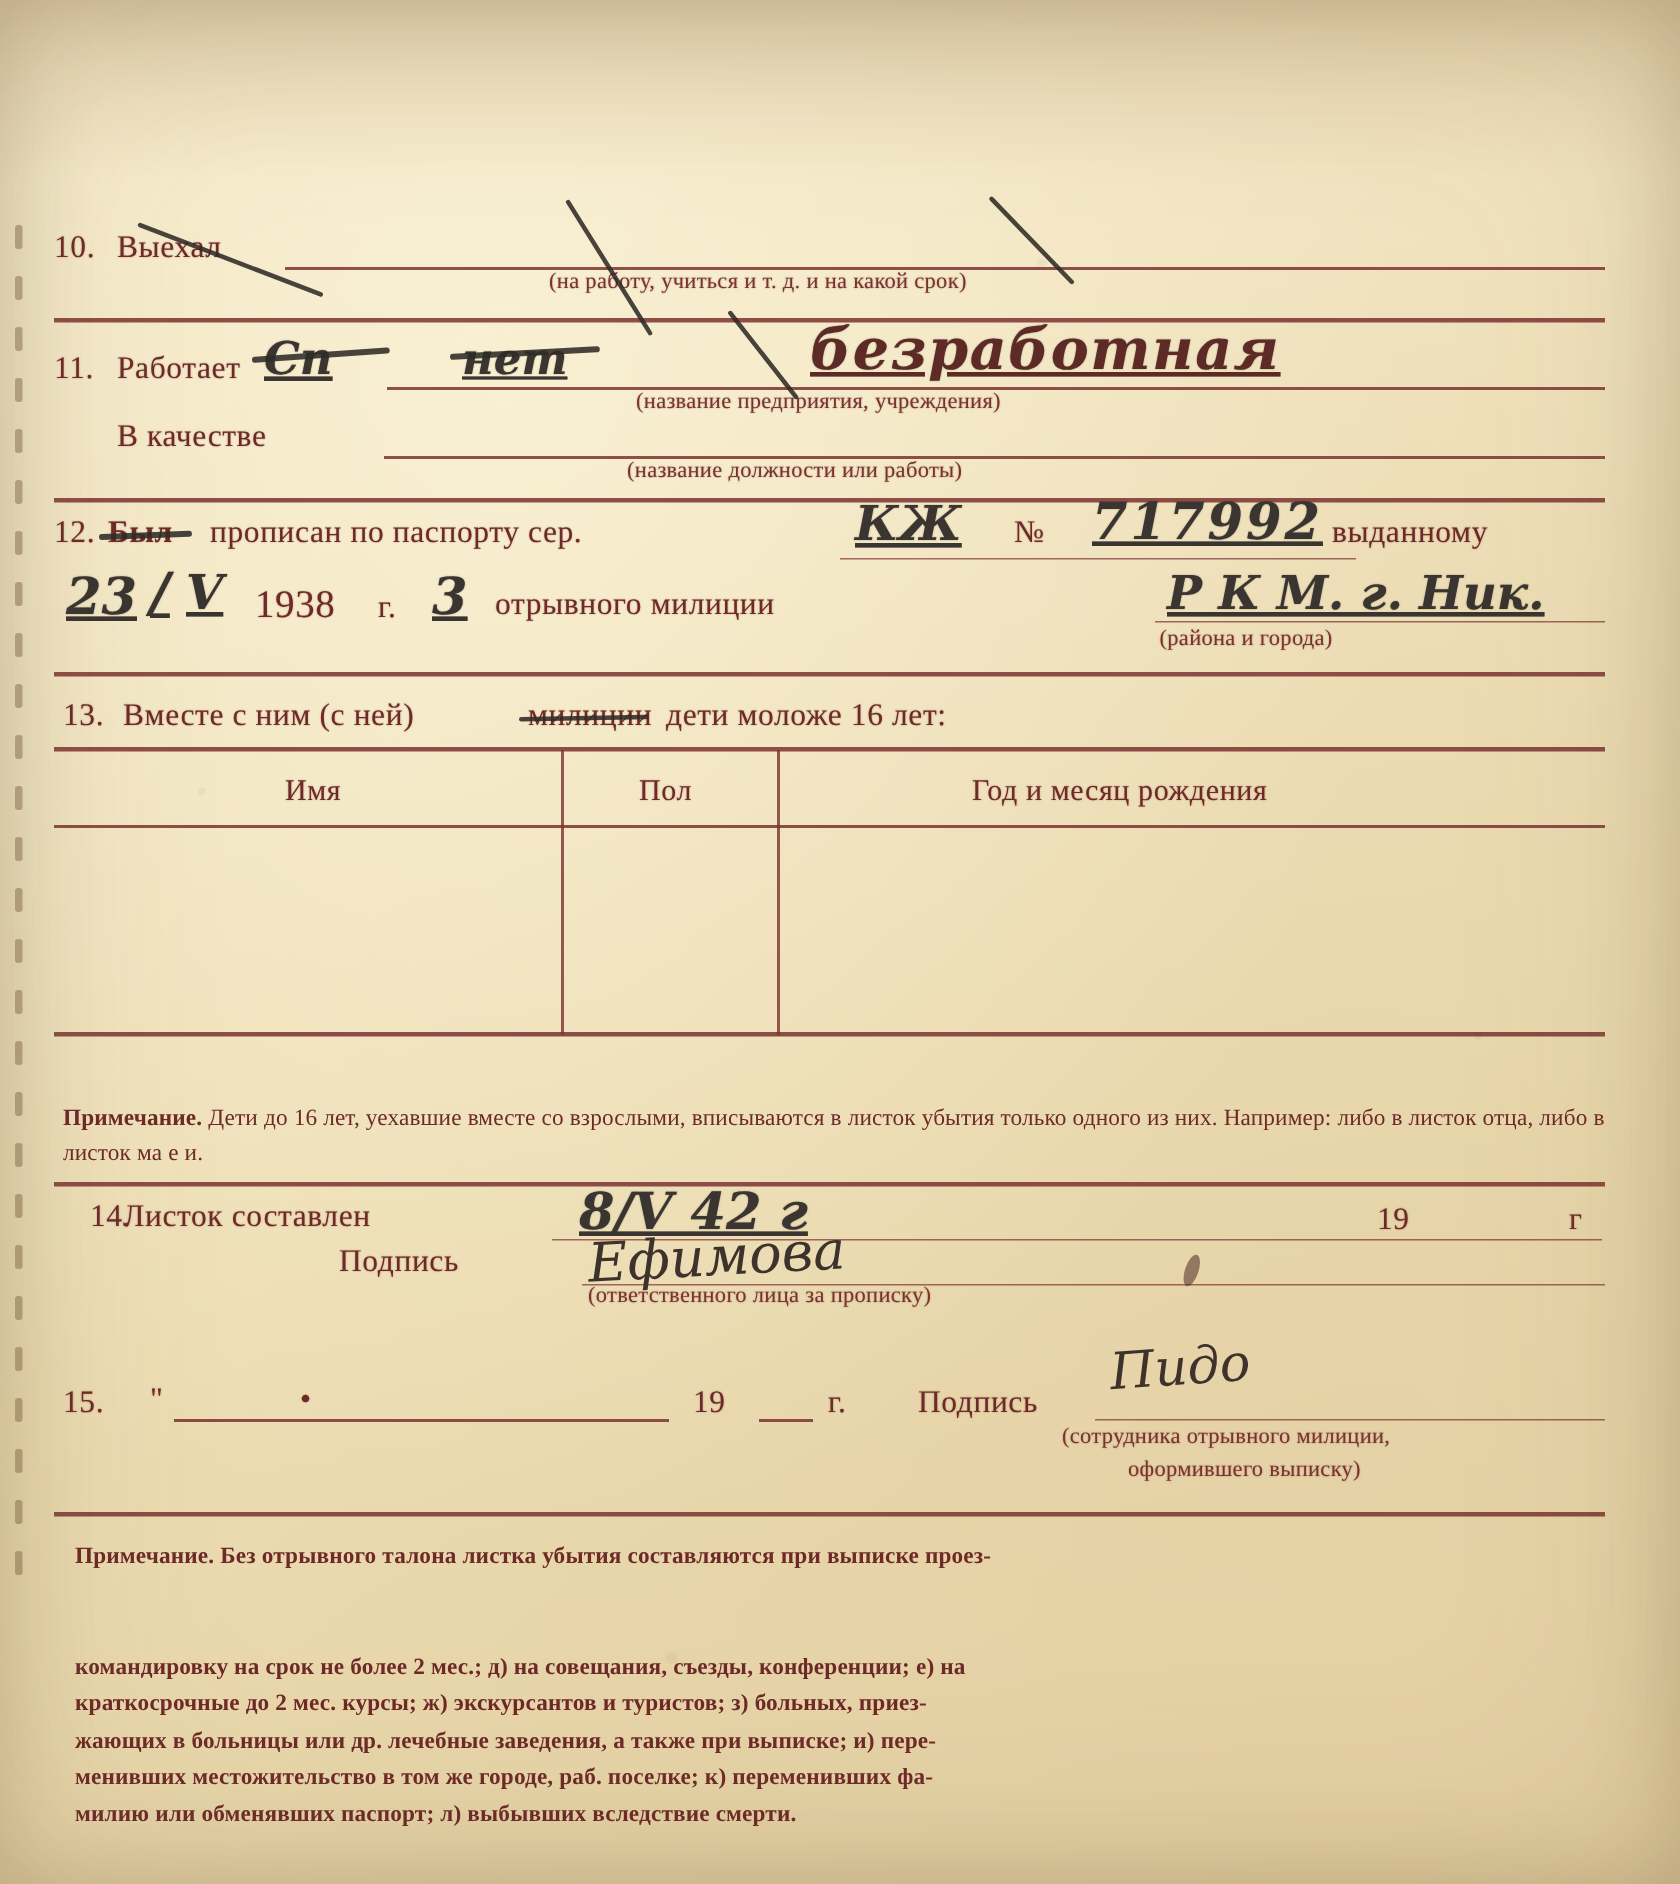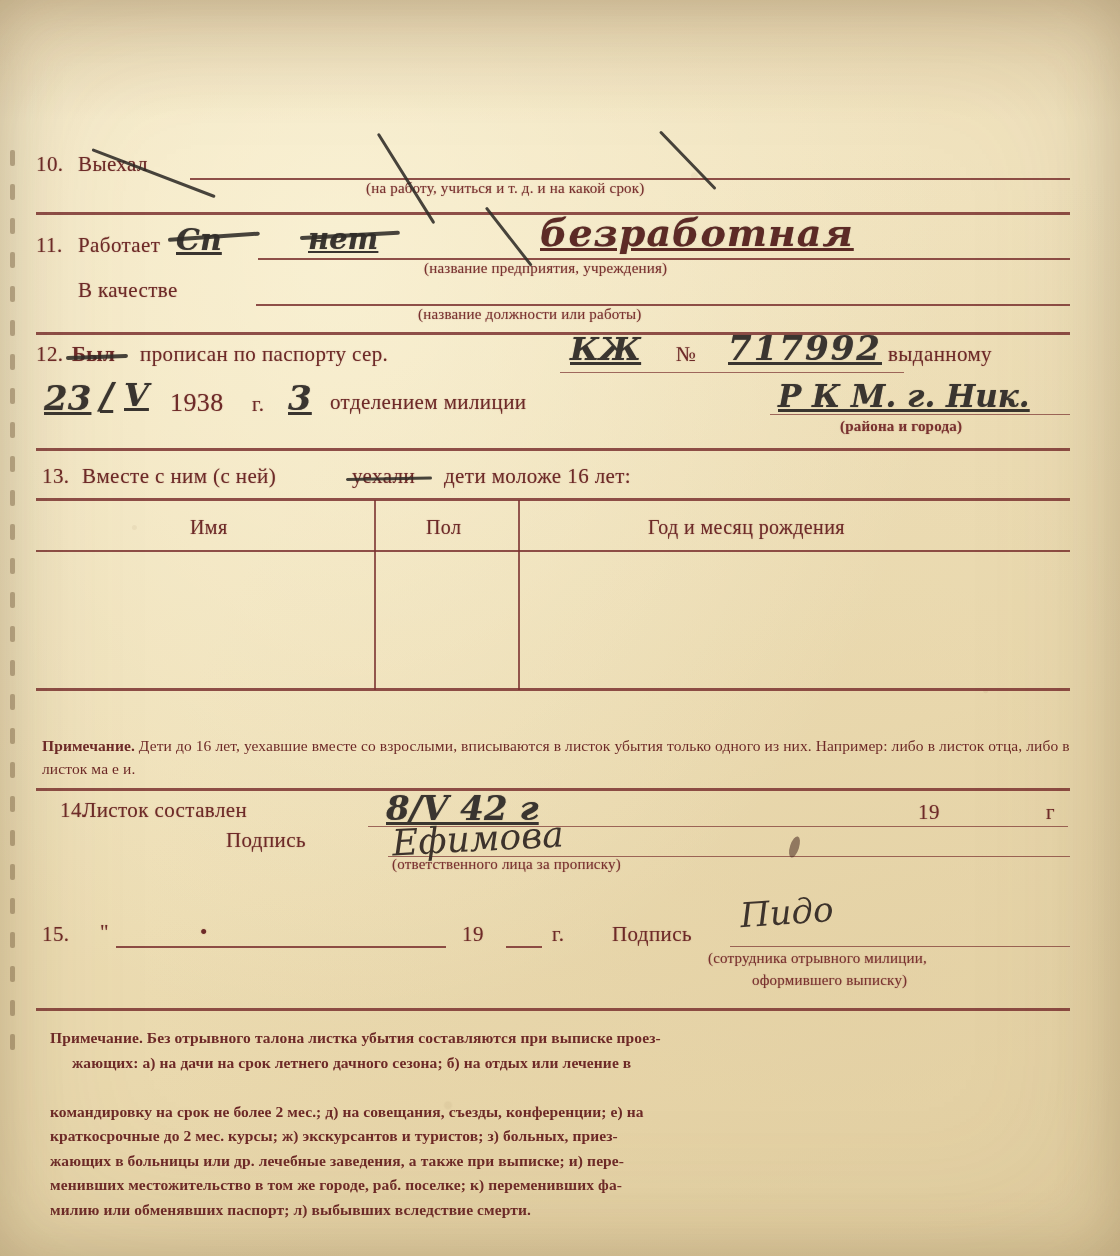--- a/index.html
+++ b/index.html
@@ -229,29 +229,29 @@
   <div class="hand" style="left:728px; top:328px; font-size:34px; letter-spacing:2px;">717992</div>
   <div class="ink lbl" style="left:888px; top:342px;">выданному</div>
   <div class="rule thin" style="left:560px; top:372px; width:344px;"></div>
 
   <div class="hand" style="left:44px; top:378px; font-size:34px;">23</div>
   <div class="hand" style="left:100px; top:374px; font-size:36px;">/</div>
   <div class="hand" style="left:124px; top:376px; font-size:32px;">V</div>
   <div class="ink lbl" style="left:170px; top:388px; font-size:26px;">1938</div>
   <div class="ink lbl" style="left:252px; top:392px;">г.</div>
   <div class="hand" style="left:288px; top:378px; font-size:34px;">3</div>
-  <div class="ink lbl" style="left:330px; top:390px;">отделением милиции</div>
+  <div class="ink lbl" style="left:330px; top:390px;">отрывного милиции</div>
   <div class="hand" style="left:778px; top:378px; font-size:31px;">Р К М. г. Ник.</div>
   <div class="rule thin" style="left:770px; top:414px; width:300px;"></div>
-  <div class="ink sm" style="left:840px; top:418px;font-weight:bold;">(района и города)</div>
+  <div class="ink sm" style="left:773px; top:418px;">(района и города)</div>
   <div class="rule thick" style="left:36px; top:448px; width:1034px;"></div>
 
   <div class="ink lbl" style="left:42px; top:464px;">13.</div>
   <div class="ink lbl" style="left:82px; top:464px;">Вместе с ним (с ней)</div>
-  <div class="ink lbl" style="left:352px; top:464px;">уехали</div>
+  <div class="ink lbl" style="left:352px; top:464px;">милиции</div>
   <div class="strike" style="left:346px; top:478px; width:86px; transform:rotate(-1deg); height:3px;"></div>
   <div class="ink lbl" style="left:444px; top:464px;">дети моложе 16 лет:</div>
 
   <div class="rule thick" style="left:36px; top:498px; width:1034px;"></div>
   <div class="ink lbl tbl-head" style="left:190px; top:516px;">Имя</div>
   <div class="ink lbl tbl-head" style="left:426px; top:516px;">Пол</div>
   <div class="ink lbl tbl-head" style="left:648px; top:516px;">Год и месяц рождения</div>
   <div class="rule" style="left:36px; top:550px; width:1034px;"></div>
   <div class="vrule" style="left:374px; top:500px; height:190px;"></div>
   <div class="vrule" style="left:518px; top:500px; height:190px;"></div>
@@ -288,21 +288,21 @@
   <div class="rule thin" style="left:730px; top:946px; width:340px;"></div>
   <div class="sig" style="left:740px; top:892px; font-size:34px; transform:rotate(-4deg);">Пидо</div>
   <div class="ink sm" style="left:708px; top:950px;">(сотрудника отрывного милиции,</div>
   <div class="ink sm" style="left:752px; top:972px;">оформившего выписку)</div>
 
   <div class="rule thick" style="left:36px; top:1008px; width:1034px;"></div>
 
   <div class="footnote" style="left:50px; top:1026px; width:1020px;">
     <span>Примечание.</span>
     <span>Без  отрывного   талона листка   убытия составляются при   выписке проез-</span><br>
-    <span style="display:inline-block; margin-left:22px;">жающих: а) на дачи на срок летнего  дачного сезона;  б) на отдых  или лечение в</span><br>
+    <br>
     <br>
     <span>командировку на срок не более 2 мес.; д) на совещания, съезды, конференции; е) на</span><br>
     <span>краткосрочные до 2 мес. курсы; ж) экскурсантов и туристов; з) больных, приез-</span><br>
     <span>жающих в больницы или др. лечебные заведения, а также при выписке;  и) пере-</span><br>
     <span>менивших местожительство в том же городе, раб. поселке;  к) переменивших фа-</span><br>
     <span>милию или обменявших паспорт; л) выбывших вследствие смерти.</span>
   </div>
 
   <div class="edge-shadow"></div>
 </div>

